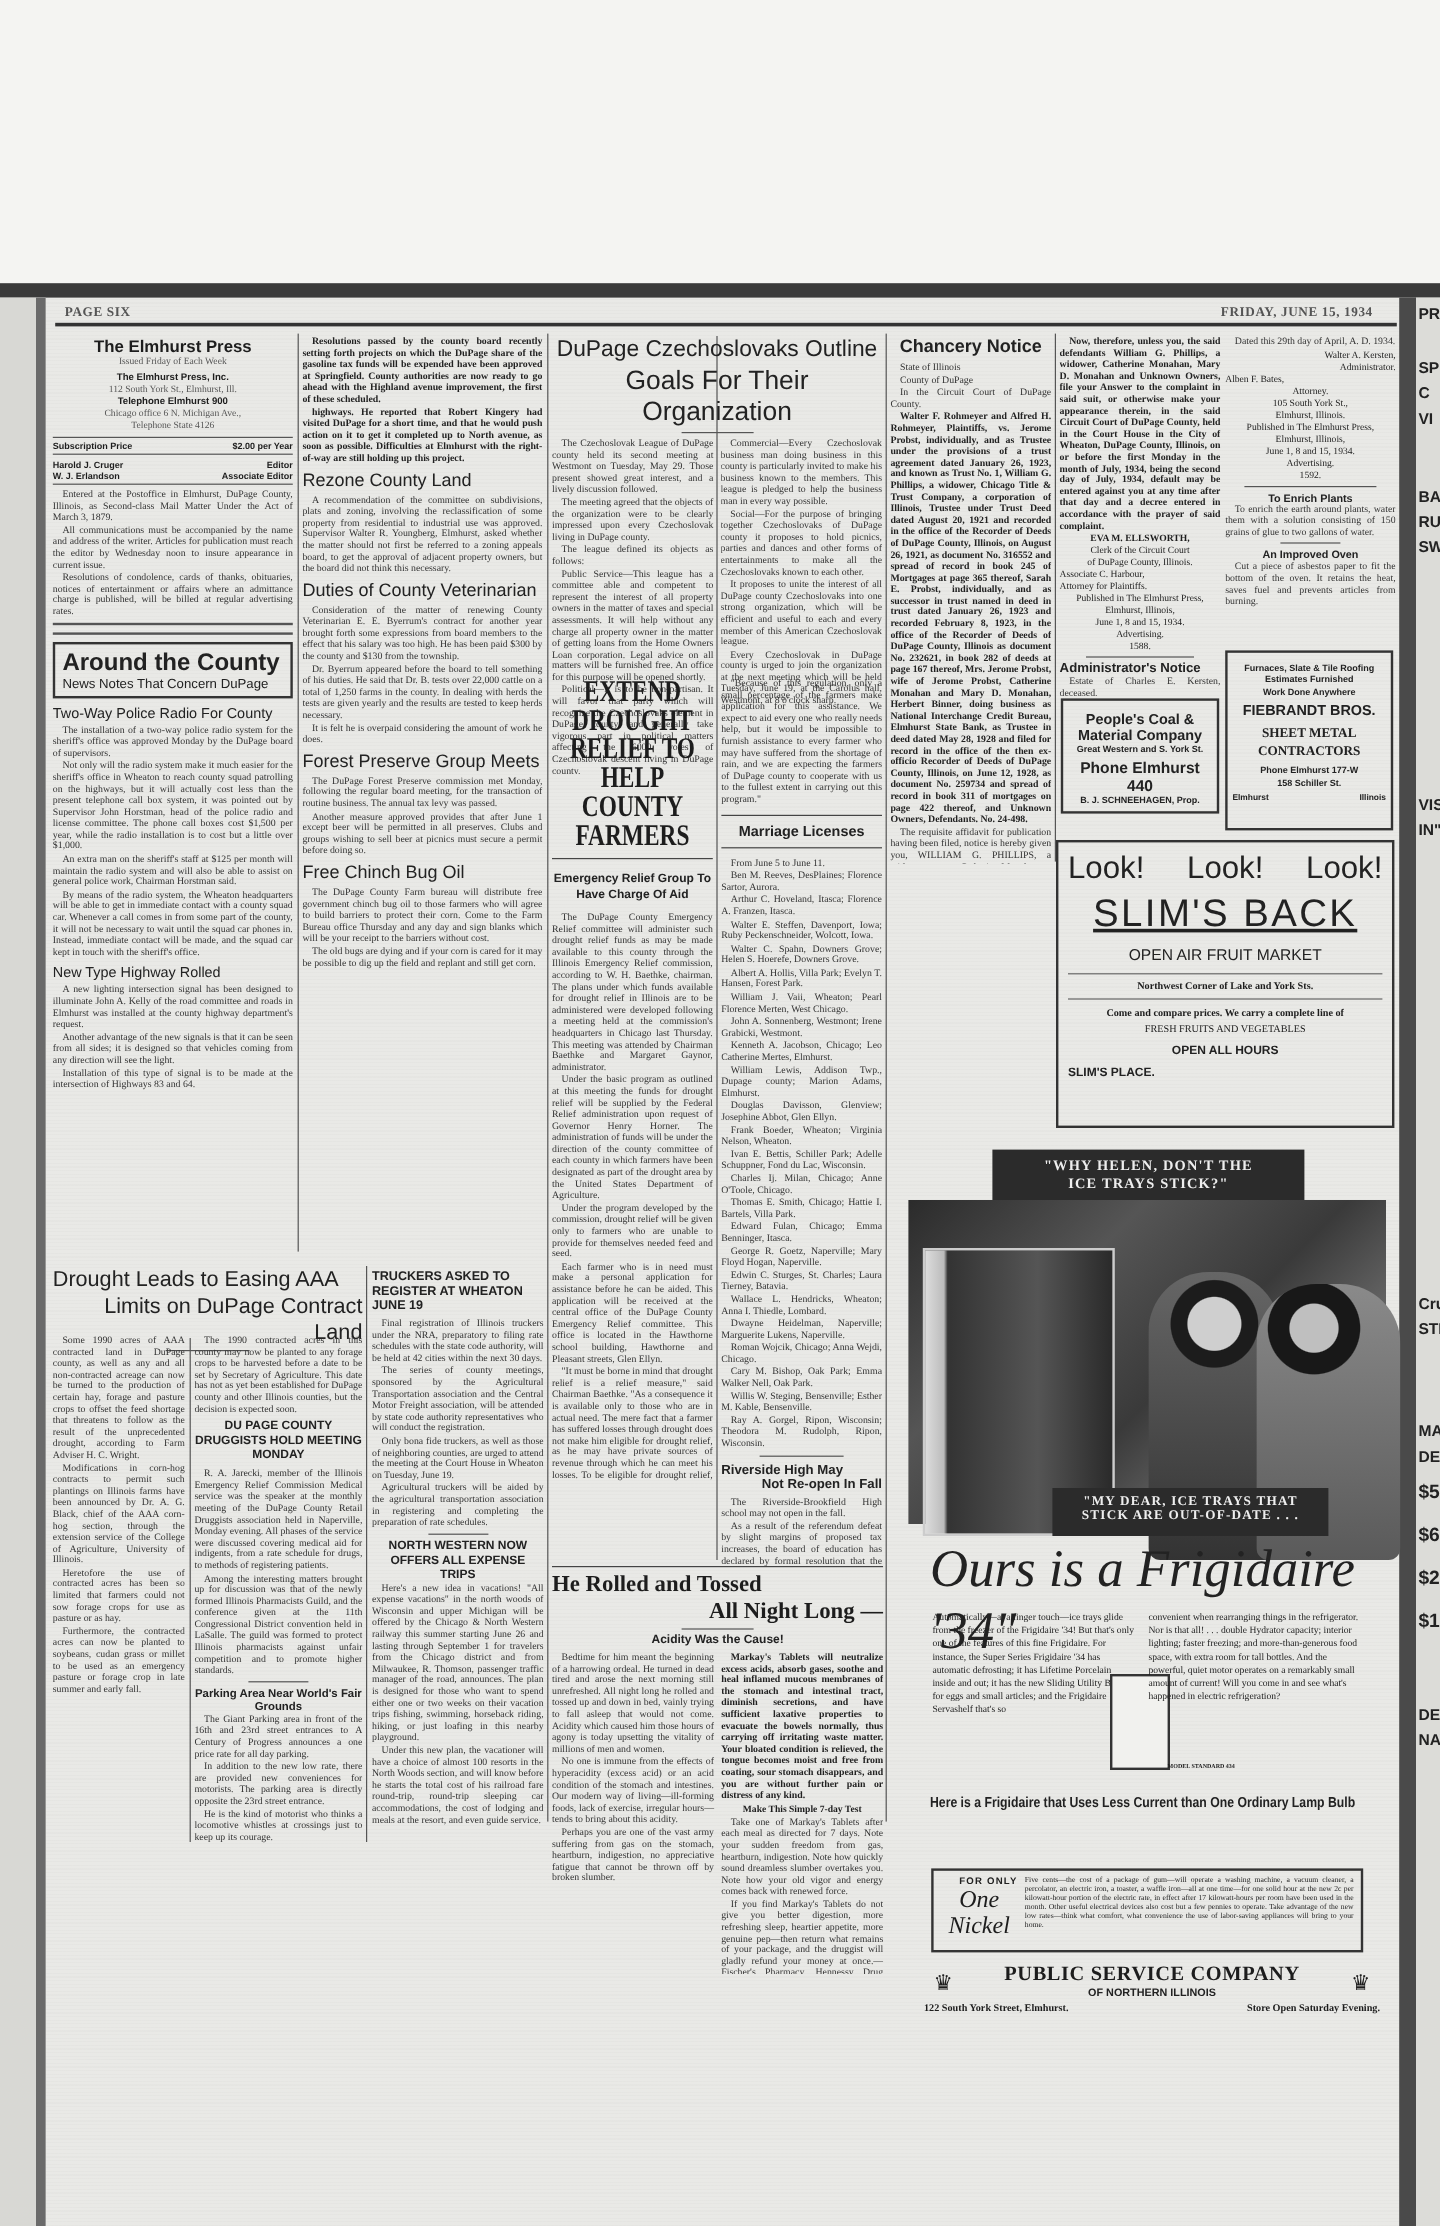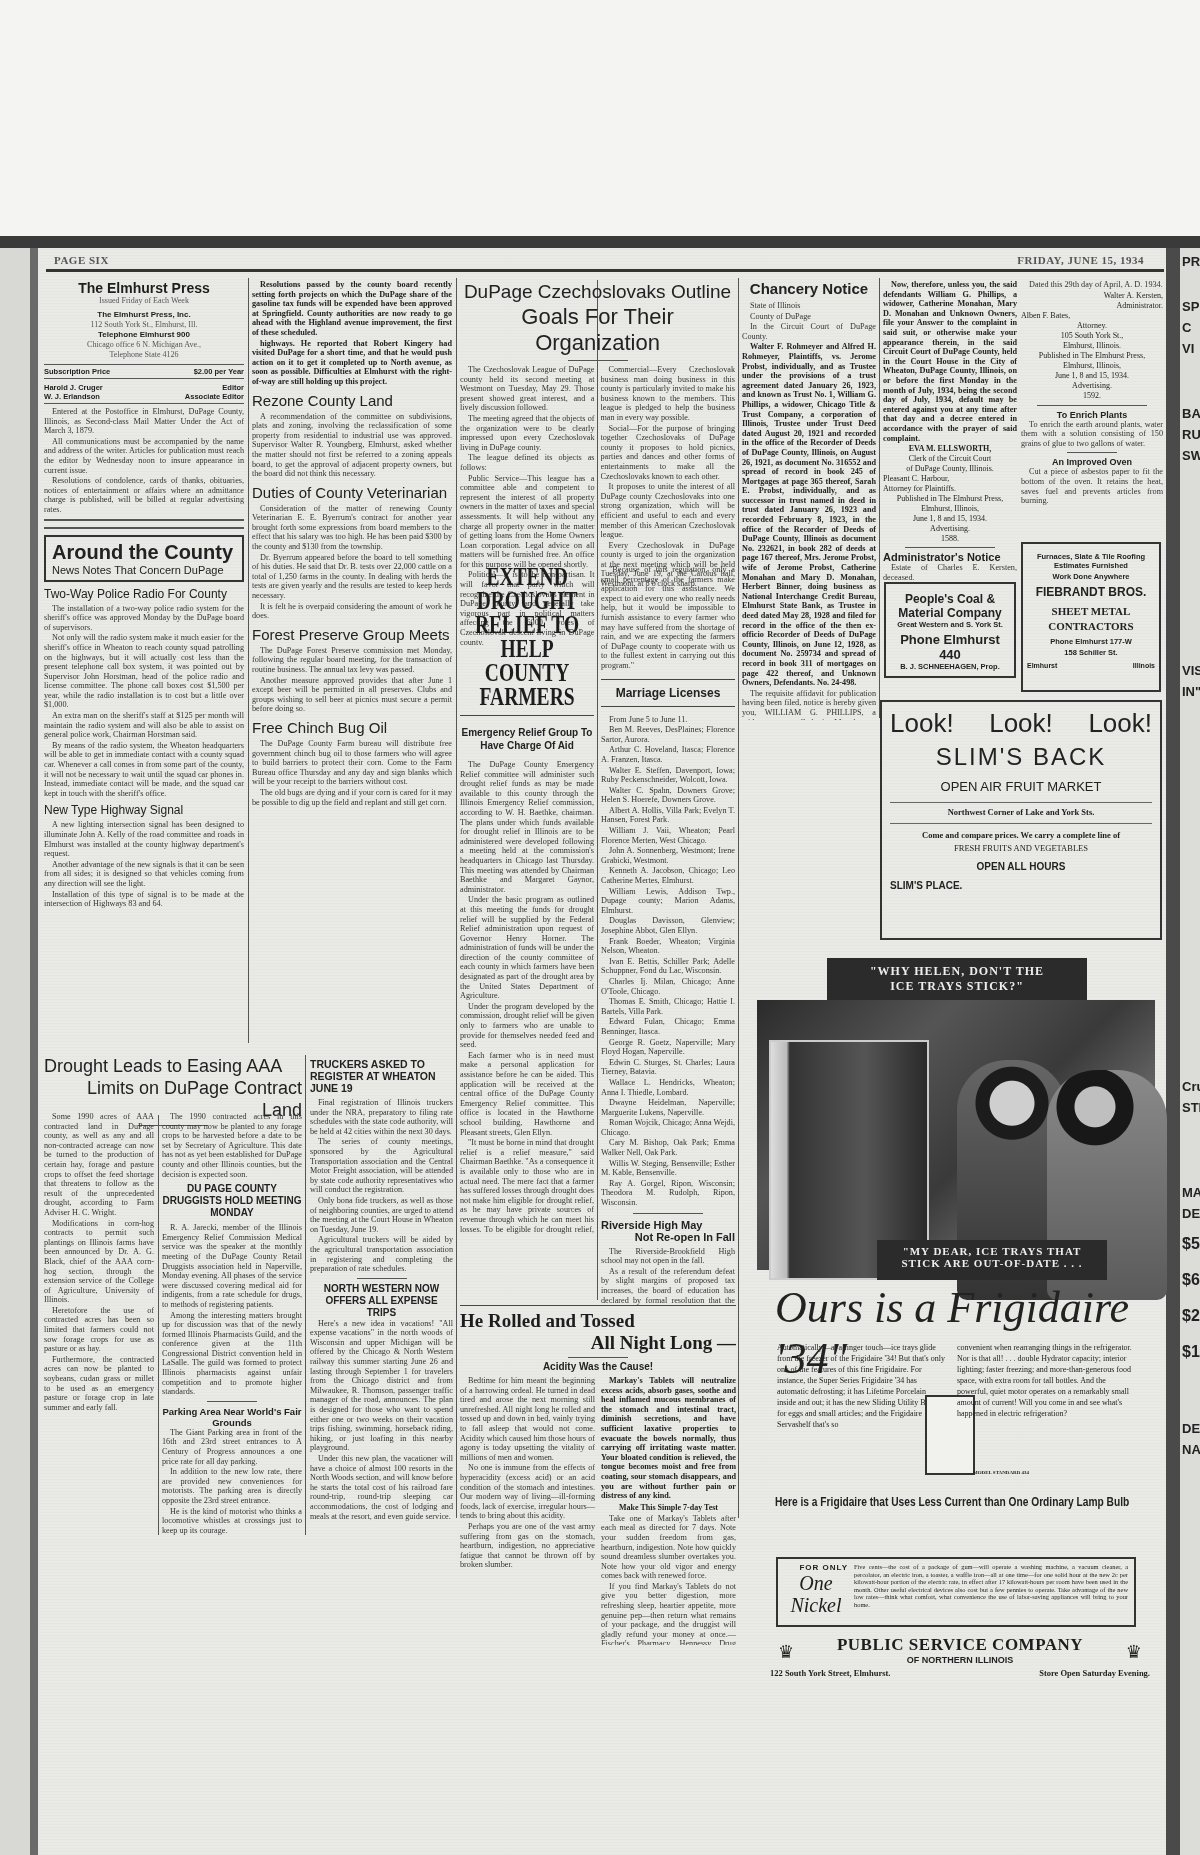--- a/index.html
+++ b/index.html
@@ -123,21 +123,21 @@
     <div class="sans-head" style="font-size:20px; font-weight:bold;">Around the County</div>
     <div class="sans-head" style="font-size:11px;">News Notes That Concern DuPage</div>
   </div>
 
   <h3 class="sec" style="font-size:12px">Two-Way Police Radio For County</h3>
   <p class="body">The installation of a two-way police radio system for the sheriff's office was approved Monday by the DuPage board of supervisors.</p>
   <p class="body">Not only will the radio system make it much easier for the sheriff's office in Wheaton to reach county squad patrolling on the highways, but it will actually cost less than the present telephone call box system, it was pointed out by Supervisor John Horstman, head of the police radio and license committee. The phone call boxes cost $1,500 per year, while the radio installation is to cost but a little over $1,000.</p>
   <p class="body">An extra man on the sheriff's staff at $125 per month will maintain the radio system and will also be able to assist on general police work, Chairman Horstman said.</p>
   <p class="body">By means of the radio system, the Wheaton headquarters will be able to get in immediate contact with a county squad car. Whenever a call comes in from some part of the county, it will not be necessary to wait until the squad car phones in. Instead, immediate contact will be made, and the squad car kept in touch with the sheriff's office.</p>
 
-  <h3 class="sec" style="font-size:12px">New Type Highway Signal</h3>
+  <h3 class="sec" style="font-size:12px">New Type Highway Rolled</h3>
   <p class="body">A new lighting intersection signal has been designed to illuminate John A. Kelly of the road committee and roads in Elmhurst was installed at the county highway department's request.</p>
   <p class="body">Another advantage of the new signals is that it can be seen from all sides; it is designed so that vehicles coming from any direction will see the light.</p>
   <p class="body">Installation of this type of signal is to be made at the intersection of Highways 83 and 64.</p>
 </div>
 
 <div class="col" style="left:252px; top:280px; width:200px; height:760px; overflow:hidden;">
   <p class="body bold">Resolutions passed by the county board recently setting forth projects on which the DuPage share of the gasoline tax funds will be expended have been approved at Springfield. County authorities are now ready to go ahead with the Highland avenue improvement, the first of these scheduled.</p>
   <p class="body bold">highways. He reported that Robert Kingery had visited DuPage for a short time, and that he would push action on it to get it completed up to North avenue, as soon as possible. Difficulties at Elmhurst with the right-of-way are still holding up this project.</p>
   <h3 class="sec">Rezone County Land</h3>
   <p class="body">A recommendation of the committee on subdivisions, plats and zoning, involving the reclassification of some property from residential to industrial use was approved. Supervisor Walter R. Youngberg, Elmhurst, asked whether the matter should not first be referred to a zoning appeals board, to get the approval of adjacent property owners, but the board did not think this necessary.</p>
@@ -231,21 +231,21 @@
   <p class="body bold">Walter F. Rohmeyer and Alfred H. Rohmeyer, Plaintiffs, vs. Jerome Probst, individually, and as Trustee under the provisions of a trust agreement dated January 26, 1923, and known as Trust No. 1, William G. Phillips, a widower, Chicago Title &amp; Trust Company, a corporation of Illinois, Trustee under Trust Deed dated August 20, 1921 and recorded in the office of the Recorder of Deeds of DuPage County, Illinois, on August 26, 1921, as document No. 316552 and spread of record in book 245 of Mortgages at page 365 thereof, Sarah E. Probst, individually, and as successor in trust named in deed in trust dated January 26, 1923 and recorded February 8, 1923, in the office of the Recorder of Deeds of DuPage County, Illinois as document No. 232621, in book 282 of deeds at page 167 thereof, Mrs. Jerome Probst, wife of Jerome Probst, Catherine Monahan and Mary D. Monahan, Herbert Binner, doing business as National Interchange Credit Bureau, Elmhurst State Bank, as Trustee in deed dated May 28, 1928 and filed for record in the office of the then ex-officio Recorder of Deeds of DuPage County, Illinois, on June 12, 1928, as document No. 259734 and spread of record in book 311 of mortgages on page 422 thereof, and Unknown Owners, Defendants. No. 24-498.</p>
   <p class="body">The requisite affidavit for publication having been filed, notice is hereby given you, WILLIAM G. PHILLIPS, a widower, to you, Catherine Monahan, to you, Mary D. Monahan and to you, Unknown Owners, defendants in the above entitled suit, that the said suit has been commenced in the Circuit Court of DuPage County by the said plaintiffs against you and other defendants, to foreclose a certain trust deed conveying the following described premises, to-wit:</p>
 
 </div>
 
 <div class="col" style="left:883px; top:280px; width:134px; height:300px; overflow:hidden;">
   <p class="body bold">Now, therefore, unless you, the said defendants William G. Phillips, a widower, Catherine Monahan, Mary D. Monahan and Unknown Owners, file your Answer to the complaint in said suit, or otherwise make your appearance therein, in the said Circuit Court of DuPage County, held in the Court House in the City of Wheaton, DuPage County, Illinois, on or before the first Monday in the month of July, 1934, being the second day of July, 1934, default may be entered against you at any time after that day and a decree entered in accordance with the prayer of said complaint.</p>
   <div class="center" style="font-size:8px; font-weight:bold; line-height:10px;">EVA M. ELLSWORTH,</div>
   <div class="center" style="font-size:8px; line-height:10px;">Clerk of the Circuit Court</div>
   <div class="center" style="font-size:8px; line-height:10px;">of DuPage County, Illinois.</div>
-  <div style="font-size:8px; line-height:10px;">Pleasant C. Harbour,</div>
+  <div style="font-size:8px; line-height:10px;">Associate C. Harbour,</div>
   <div style="font-size:8px; line-height:10px;">Attorney for Plaintiffs.</div>
   <div class="center" style="font-size:8px; line-height:10px;">Published in The Elmhurst Press,</div>
   <div class="center" style="font-size:8px; line-height:10px;">Elmhurst, Illinois,</div>
   <div class="center" style="font-size:8px; line-height:10px;">June 1, 8 and 15, 1934.</div>
   <div class="center" style="font-size:8px; line-height:10px;">Advertising.</div>
   <div class="center" style="font-size:8px; line-height:10px;">1588.</div>
   <div class="hrule" style="position:relative; width:90px; margin:3px auto;"></div>
   <div class="sans-head" style="font-size:11px; font-weight:bold;">Administrator's Notice</div>
   <p class="body">Estate of Charles E. Kersten, deceased.</p>
 
@@ -294,21 +294,21 @@
     <span>Illinois</span>
   </div>
 </div>
 
 <div class="col" style="left:880px; top:700px; width:282px; height:240px; border:2px solid #333; padding:6px 8px;">
   <div style="display:flex; justify-content:space-between; font: 26px 'Liberation Sans', sans-serif; color:#222;">
     <span>Look!</span>
     <span>Look!</span>
     <span>Look!</span>
   </div>
-  <div class="center sans-head" style="font-size:24px; letter-spacing:2px; margin-top:4px;">SLIM'S BACK</div>
+  <div class="center sans-head" style="font-size:32px; letter-spacing:2px; margin-top:4px;text-decoration:underline;">SLIM'S BACK</div>
   <div class="center sans-head" style="font-size:13px; margin-top:8px;">OPEN AIR FRUIT MARKET</div>
   <div style="border-top:1px solid #666; margin:8px 0 4px;"></div>
   <div class="center" style="font-size:8.5px; font-weight:bold;">Northwest Corner of Lake and York Sts.</div>
   <div style="border-top:1px solid #666; margin:6px 0 6px;"></div>
   <div class="center" style="font-size:8.5px; font-weight:bold;">Come and compare prices. We carry a complete line of</div>
   <div class="center" style="font-size:8.5px; margin-top:3px;">FRESH FRUITS AND VEGETABLES</div>
   <div class="center sans-head" style="font-size:10px; font-weight:bold; margin-top:8px;">OPEN ALL HOURS</div>
   <div class="sans-head" style="font-size:10px; font-weight:bold; text-align:left; margin-top:8px;">SLIM'S PLACE.</div>
 </div>
 

